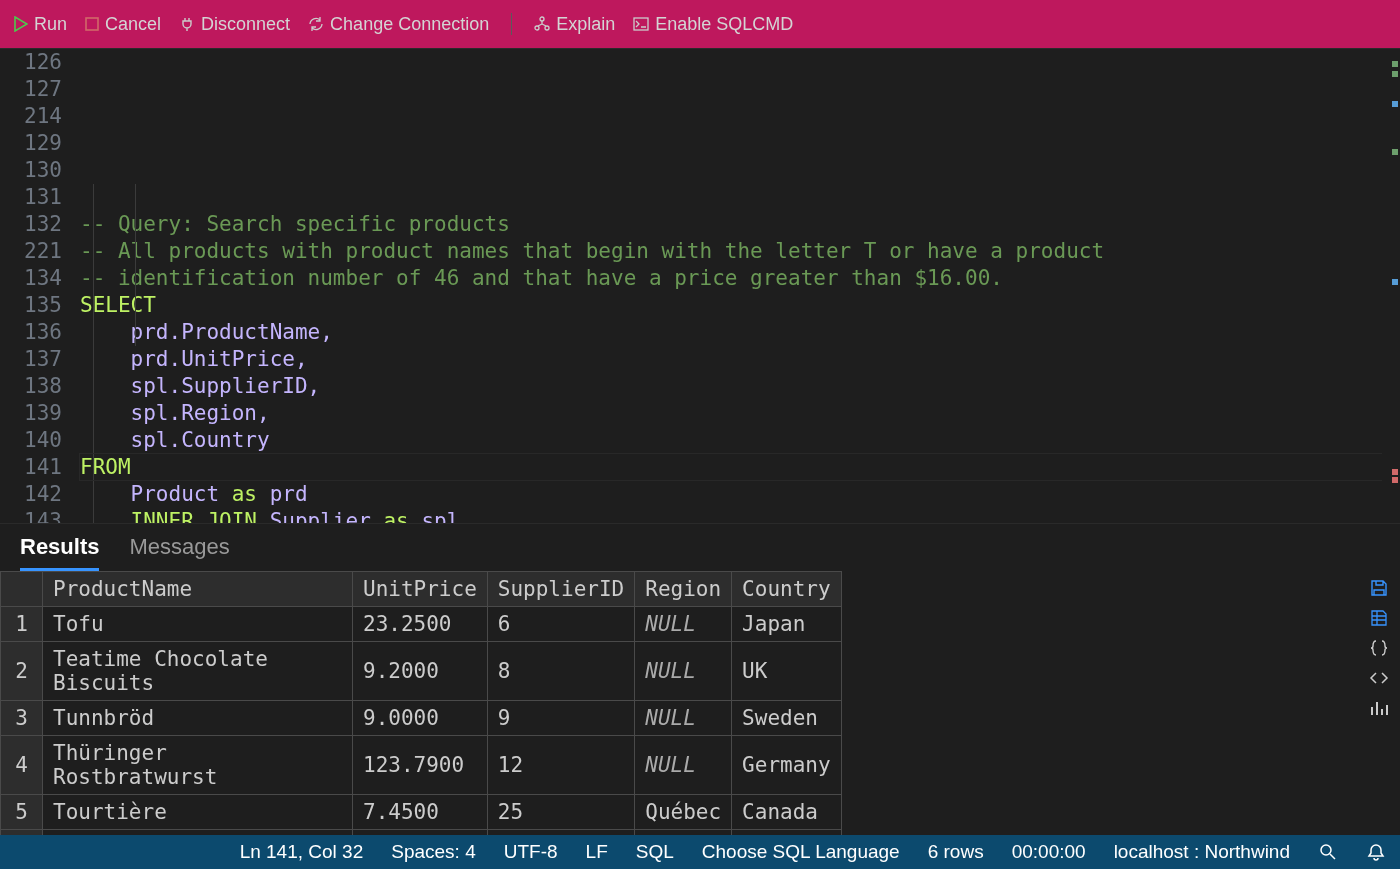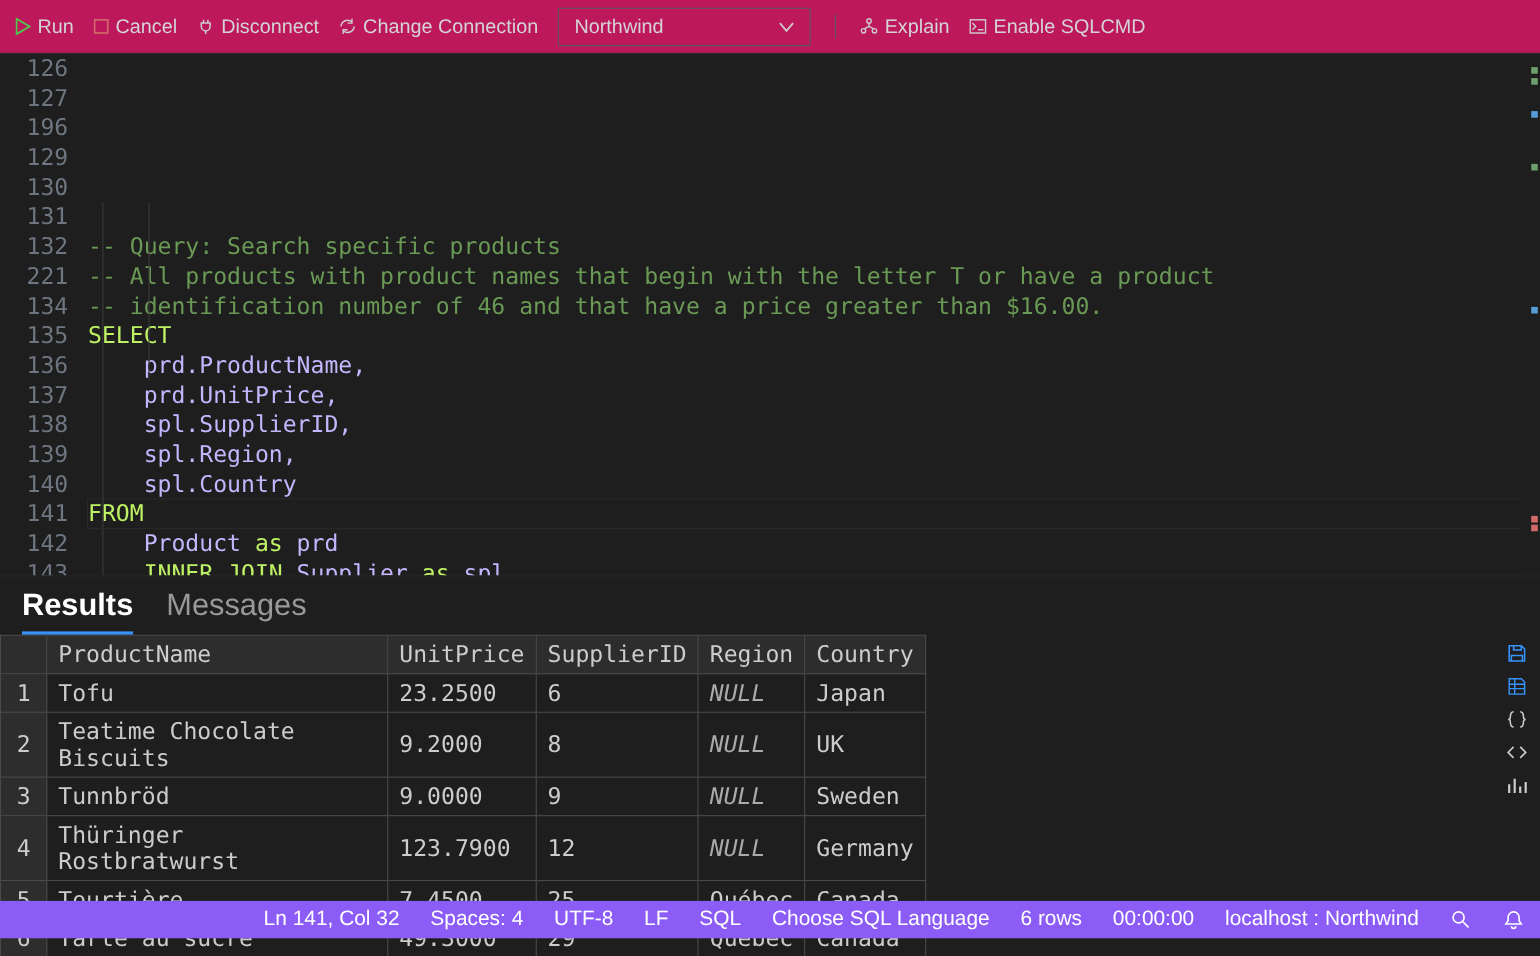--- a/index.html
+++ b/index.html
@@ -113,21 +113,21 @@
   
   .panel {
     background: #1e1e1e;
     border-top: 1px solid #2a2a2a;
   }
   .panel-tabs {
     display: flex;
     gap: 30px;
     padding: 10px 20px 0 20px;
     font-family: -apple-system, "Segoe UI", sans-serif;
-    font-size: 28px;
+    font-size: 22px;
     color: #999;
   }
   .panel-tab { padding-bottom: 8px; cursor: pointer; }
   .panel-tab.active {
     color: #ffffff;
     font-weight: 600;
     border-bottom: 3px solid #3794ff;
   }
 
   .grid-wrap { display: flex; }
@@ -162,23 +162,23 @@
   .side-icons div {
     width: 22px; height: 22px;
     display: flex; align-items: center; justify-content: center;
     cursor: pointer;
     color: #bdbdbd;
   }
 
   
   .statusbar {
     position: absolute;
-    left: 0; right: 0; bottom: 16px;
+    left: 0; right: 0; bottom: 0;
     height: 34px;
-    background: #8b5cf6;
+    background: #0c4a6e;
     color: #ffffff;
     display: flex;
     align-items: center;
     font-family: -apple-system, "Segoe UI", sans-serif;
     font-size: 19px;
     padding: 0 14px;
     gap: 28px;
   }
   .statusbar .spacer { flex: 1; }
   .statusbar > span { cursor: pointer; }
@@ -213,28 +213,20 @@
     <span>Disconnect</span>
   </div>
   <div class="tb-btn">
     <span class="tb-icon">
       <svg width="16" height="16" viewBox="0 0 16 16">
           <path d="M2 8a6 6 0 0 1 10-4M14 8a6 6 0 0 1-10 4M12 1v4h-4M4 15v-4h4" fill="none" stroke="#cccccc" stroke-width="1.3"></path>
         </svg>
     </span>
     <span>Change Connection</span>
   </div>
-  <div class="db-select">
-    <span>Northwind</span>
-    <span>
-      <svg width="14" height="10" viewBox="0 0 14 10">
-          <path d="M1 1 L7 8 L13 1" fill="none" stroke="#cccccc" stroke-width="1.6"></path>
-        </svg>
-    </span>
-  </div>
   <div class="tb-sep"></div>
   <div class="tb-btn">
     <span class="tb-icon">
       <svg width="16" height="16" viewBox="0 0 16 16">
           <circle cx="8" cy="3" r="2" fill="none" stroke="#ccc" stroke-width="1.3"></circle>
           <circle cx="3" cy="12" r="2" fill="none" stroke="#ccc" stroke-width="1.3"></circle>
           <circle cx="13" cy="12" r="2" fill="none" stroke="#ccc" stroke-width="1.3"></circle>
           <path d="M8 5v3M8 8L4 10M8 8l4 2" fill="none" stroke="#ccc" stroke-width="1.3"></path>
         </svg>
     </span>
@@ -248,21 +240,21 @@
         </svg>
     </span>
     <span>Enable SQLCMD</span>
   </div>
 </div>
 
 <div class="editor">
   <div class="gutter" id="gutter">
       <div>126</div>
       <div>127</div>
-      <div>196</div>
+      <div>214</div>
       <div>129</div>
       <div>130</div>
       <div>131</div>
       <div>132</div>
       <div>221</div>
       <div>134</div>
       <div>135</div>
       <div>136</div>
       <div>137</div>
       <div>138</div>

